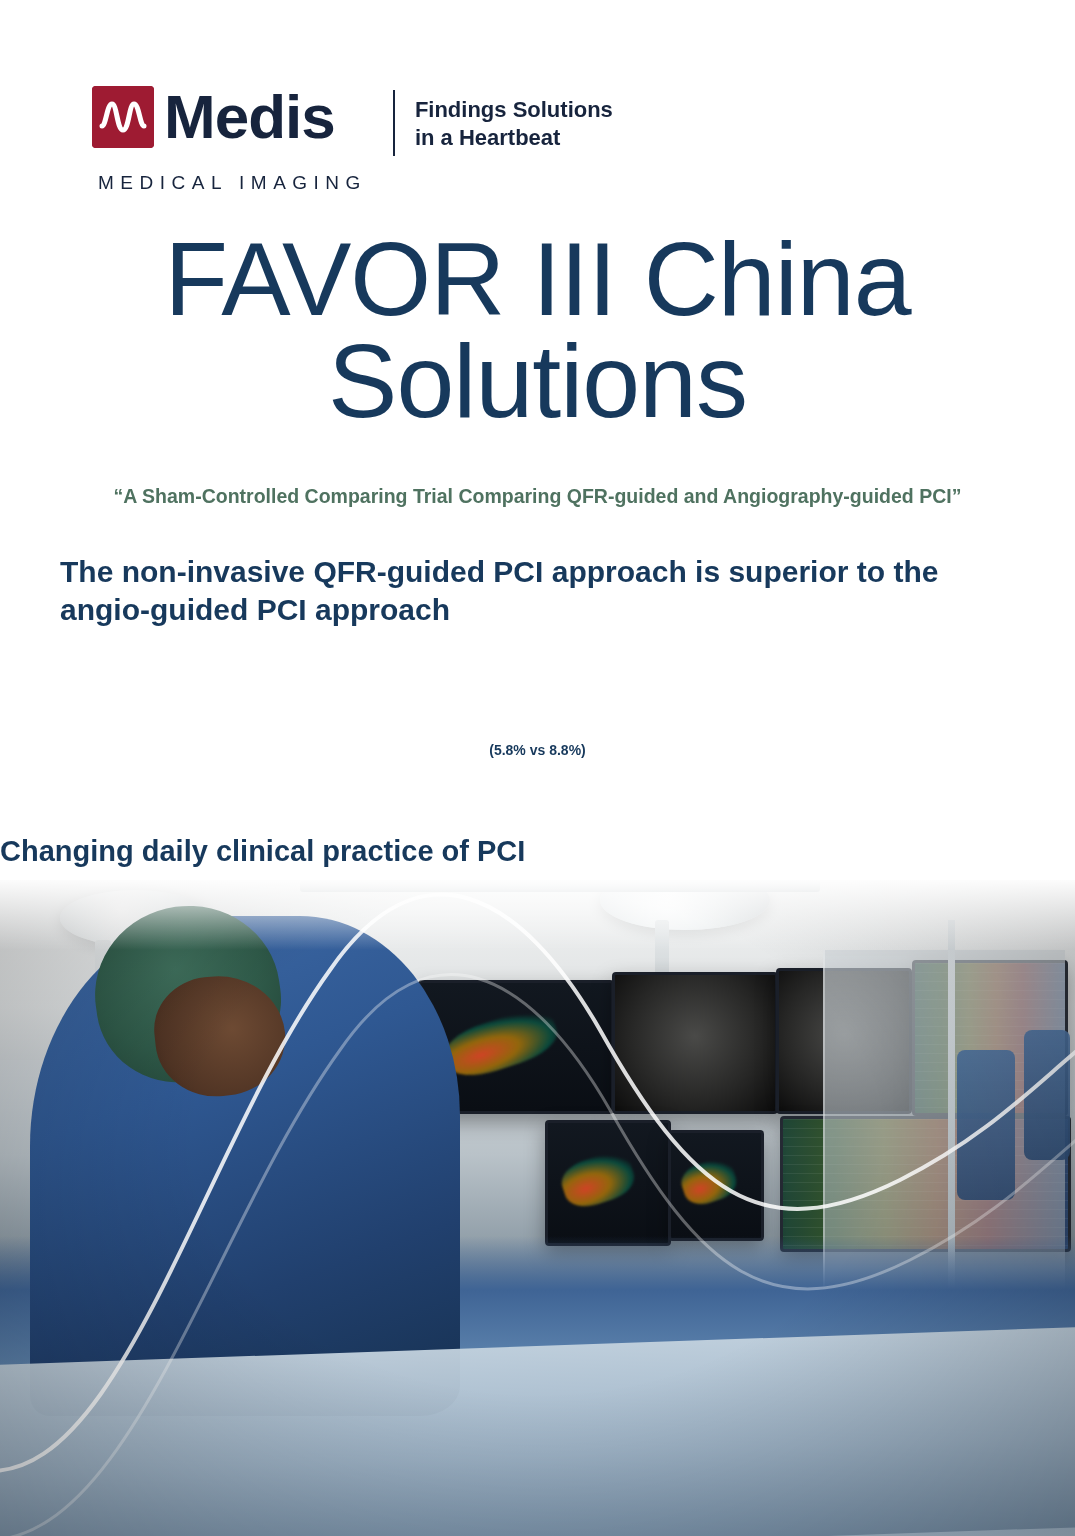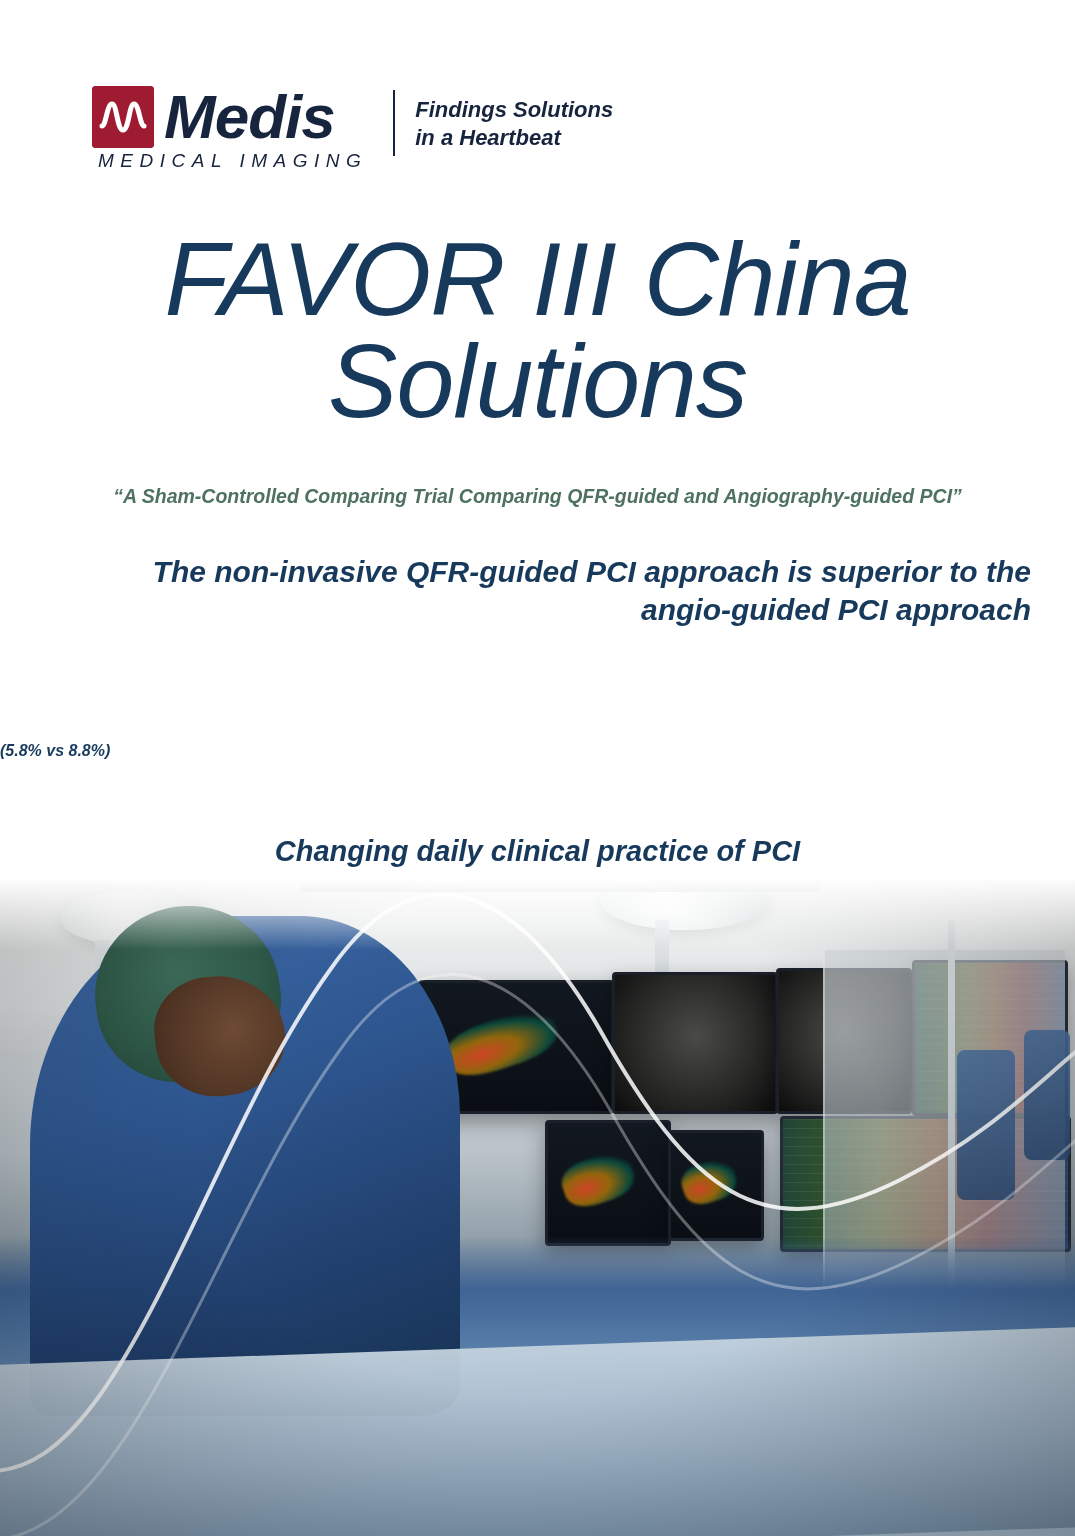--- a/index.html
+++ b/index.html
@@ -9,21 +9,20 @@
   }
   body {
     font-family: "Liberation Sans", sans-serif;
   }
   .page {
     position: relative;
     width: 1075px;
     height: 1536px;
     overflow: hidden;
     background: #ffffff;
-    font-style: italic;
   }
 
   
   .logo-block {
     position: absolute;
     left: 92px;
     top: 86px;
     display: flex;
     align-items: flex-start;
   }
@@ -50,21 +49,21 @@
     font-weight: 700;
     color: #17243d;
     letter-spacing: -1px;
     line-height: 62px;
   }
   .logo-sub {
     font-size: 19px;
     letter-spacing: 6.5px;
     color: #17243d;
     font-weight: 500;
-    margin-top: 2px;
+    margin-top: 24px;
     margin-left: 6px;
   }
   .logo-divider {
     width: 2px;
     background: #17243d;
     height: 66px;
     margin: 4px 20px 0 26px;
   }
   .logo-tagline {
     margin-top: 10px;
@@ -99,21 +98,21 @@
     color: #4f7260;
     font-size: 19.5px;
     font-weight: 700;
   }
 
   .claim {
     position: absolute;
     left: 60px;
     right: 44px;
     top: 553px;
-    text-align: right;
+    text-align: left;
     color: #17395c;
     font-size: 30px;
     font-weight: 700;
     line-height: 1.28;
   }
 
   .mace {
     position: absolute;
     left: 0;
     right: 0;
@@ -123,31 +122,32 @@
     font-size: 28px;
     font-weight: 700;
   }
   .mace .hl { color: #b3172d; }
   .mace sup { font-size: 0.55em; vertical-align: super; }
   .mace-sub {
     position: absolute;
     left: 0;
     right: 0;
     top: 742px;
-    color: #17395c;
-    font-size: 16px;
+    text-align: center;
+    color: #17395c;
+    font-size: 14px;
     font-weight: 700;
   }
 
   .practice {
     position: absolute;
     left: 0;
     right: 0;
     top: 835px;
-    text-align: center;
+    text-align: left;
     color: #17395c;
     font-size: 29px;
     font-weight: 700;
   }
 
   
   .photo {
     position: absolute;
     left: 0;
     top: 880px;

